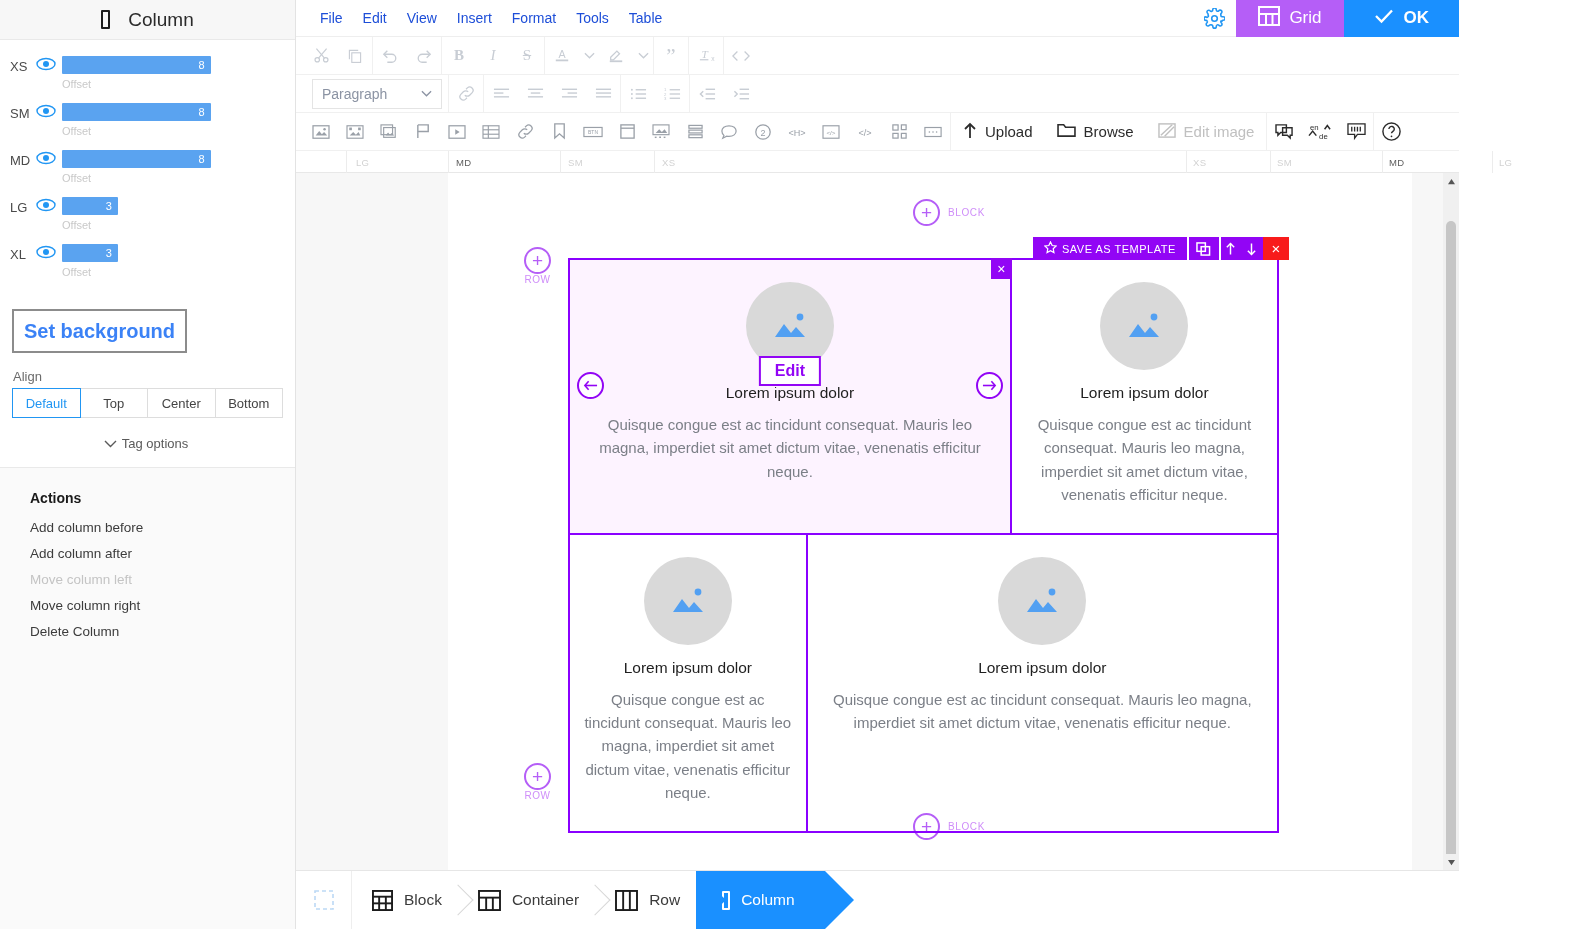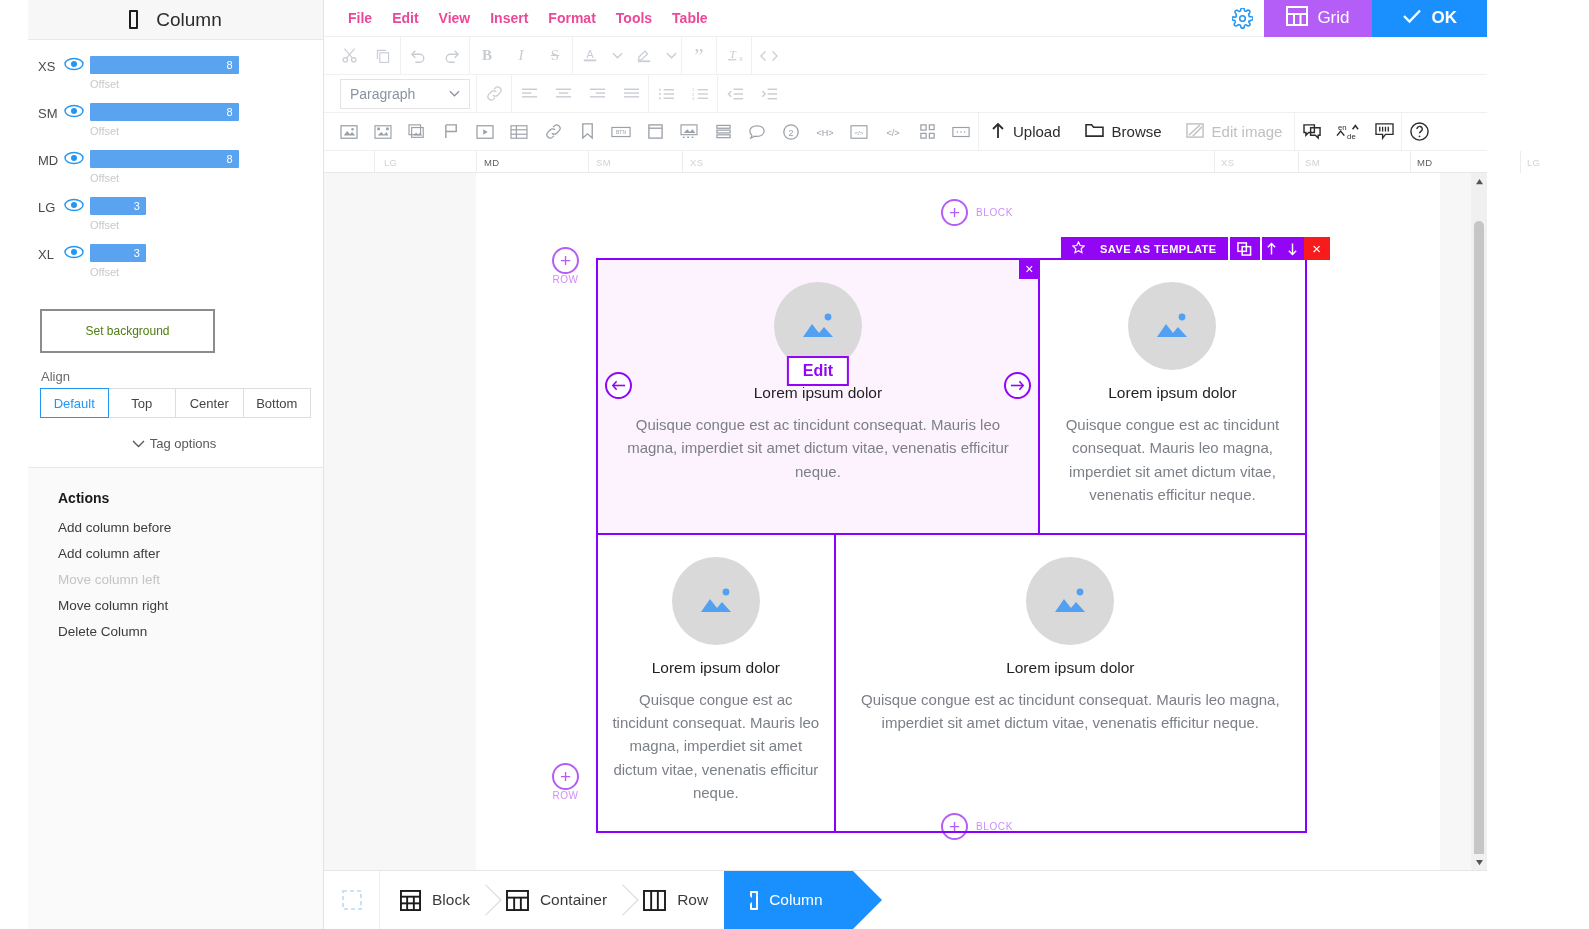--- a/index.html
+++ b/index.html
@@ -1,21 +1,21 @@
 <!DOCTYPE html>
 <html><head>
 <meta charset="utf-8">
 <style>
   * { box-sizing: border-box; margin: 0; padding: 0; }
   html, body {
     width: 1589px; height: 929px;
     font-family: "Liberation Sans", sans-serif;
     background: #fff; overflow: hidden;
   }
-  .app { display: flex; width: 1459px; height: 929px; position: relative; margin-left: 28px; }
+  .app { display: flex; width: 1459px; height: 929px; position: relative; }
 
   
   .sidebar {
     width: 296px; height: 929px; background: #fff;
     border-right: 1px solid #e3e3e3;
     display: flex; flex-direction: column;
   }
   .sb-header {
     height: 40px; background: #f7f7f7; border-bottom: 1px solid #e9e9e9;
     display: flex; align-items: center; justify-content: center; gap: 18px;
@@ -39,21 +39,21 @@
     height: 18px; background: #5aa3f0; border-radius: 1px;
     position: relative; display: flex; align-items: center;
     justify-content: flex-end; padding-right: 6px;
   }
   .bar span { color: #fff; font-size: 11px; }
   .offset { font-size: 11px; color: #c9c9c9; margin-top: 4px; display: block; }
 
   .sb-mid { padding: 12px 12px 16px 12px; border-bottom: 1px solid #e9e9e9; }
   .setbg-btn {
     width: 175px; height: 44px; border: 2px solid #8c8c8c; background: #fff;
-    font-size: 12px; font-weight: normal; color: #4d7c0f; cursor: pointer;
+    font-size: 20px; font-weight: bold; color: #3b82f6; cursor: pointer;
     font-family: "Liberation Sans", sans-serif;
   }
   .align-lbl { font-size: 13px; color: #6b6b6b; margin: 16px 0 4px 1px; }
   .align-group { display: flex; }
   .align-btn {
     flex: 1; height: 30px; border: 1px solid #ddd; border-left: none;
     background: #fff; font-size: 13px; color: #444; cursor: pointer;
     font-family: "Liberation Sans", sans-serif;
   }
   .align-btn:first-child {
@@ -71,23 +71,22 @@
   .act-item.disabled { color: #c4c4c4; cursor: default; }
 
   
   .main { flex: 1; display: flex; flex-direction: column; height: 929px; position: relative; }
 
   .menubar {
     height: 37px; display: flex; align-items: center;
     border-bottom: 1px solid #eee; background: #fff;
   }
   .menu-item {
-    font-size: 14px; color: #ec4899; padding: 0 10px; cursor: pointer;
+    font-size: 14px; color: #1d4ed8; padding: 0 10px; cursor: pointer;
     font-family: "Liberation Sans", sans-serif;
-    font-weight: bold;
   }
   .menu-item:first-child { margin-left: 14px; }
   .menubar-right { margin-left: auto; display: flex; height: 37px; align-items: stretch; }
   .gear-btn {
     width: 44px; display: flex; align-items: center; justify-content: center;
     cursor: pointer;
   }
   .grid-btn {
     background: #b55ef7; color: #fff; display: flex; align-items: center; gap: 9px;
     padding: 0 22px; font-size: 17px; font-weight: normal; cursor: pointer;
@@ -160,22 +159,22 @@
     margin: 0 auto 14px; display: flex; align-items: center; justify-content: center;
   }
   .cell-h { text-align: center; font-size: 15.5px; color: #1f1f1f; margin-bottom: 11px; }
   .cell-p { text-align: center; font-size: 15px; color: #7b7f87; line-height: 1.56; }
 
   .tpl-toolbar {
     position: absolute; display: flex; align-items: stretch; height: 23px;
     font-size: 11px; z-index: 40;
   }
   .tpl-save {
-    background: #9205f5; color: #fff; display: flex; align-items: center; gap: 15px;
-    padding: 0 11px; font-weight: bold; letter-spacing: .5px; cursor: pointer;
+    background: #9205f5; color: #fff; display: flex; align-items: center; gap: 5px;
+    padding: 0 11px; font-weight: normal; letter-spacing: .5px; cursor: pointer;
   }
   .tpl-ic {
     background: #9205f5; color: #fff; width: 32px; display: flex;
     align-items: center; justify-content: center; cursor: pointer;
     border-left: 2px solid #fff;
   }
   .tpl-ic.narrow { width: 22px; border-left: none; }
   .tpl-x { background: #f81b1b; color: #fff; width: 26px; display: flex;
     align-items: center; justify-content: center; cursor: pointer; font-size: 15px; }
 

